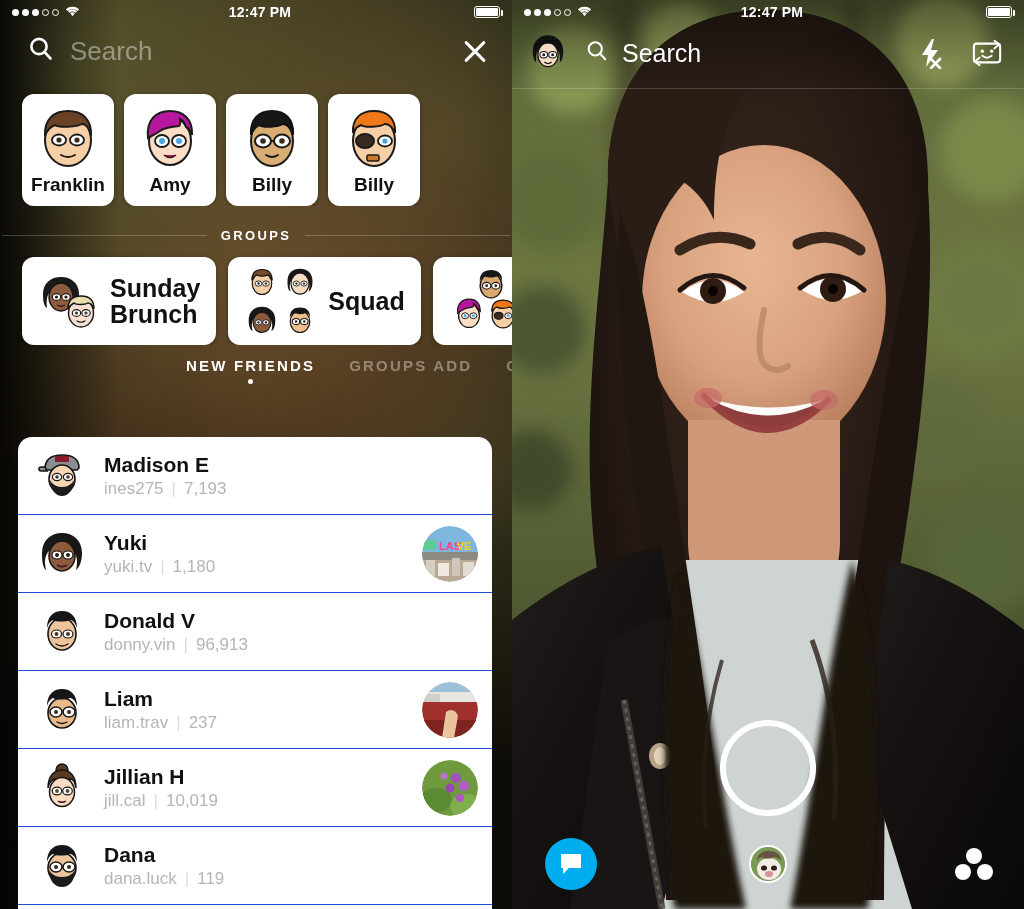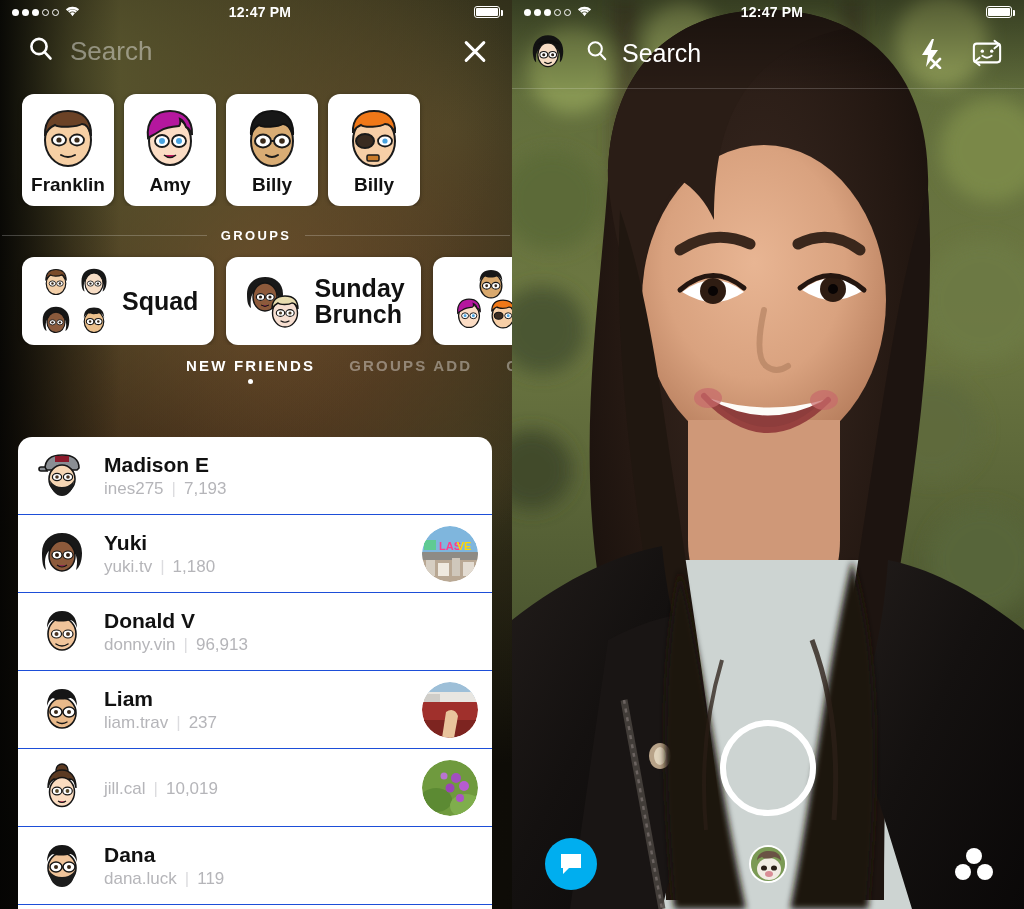--- a/index.html
+++ b/index.html
@@ -286,20 +286,49 @@
       </div>
     </div>
 
     <div class="section-rule" style="margin-top:22px;">
       <span class="ln"></span>
       <span class="lbl">GROUPS</span>
       <span class="ln"></span>
     </div>
 
     <div class="gp-strip">
+
+      <div class="gp-card">
+        <div class="gp-faces2">
+          <span class="f f1">
+            <svg width="46" height="46" viewBox="0 0 46 46">
+              <path d="M5 22c0-11 8-17 18-17s18 6 18 17c0 8-3 13-6 14 2-7 1-13-2-16-4 2-16 3-21 0-3 3-4 9-3 16-3-2-4-6-4-14z" fill="#191919"></path>
+              <ellipse cx="23" cy="25" rx="12" ry="14" fill="#8d5a3b" stroke="#141414" stroke-width="1.4"></ellipse>
+              <ellipse cx="18.5" cy="25" rx="4.2" ry="3.4" fill="#fff" stroke="#141414" stroke-width="1.1"></ellipse>
+              <ellipse cx="28" cy="25" rx="4.2" ry="3.4" fill="#fff" stroke="#141414" stroke-width="1.1"></ellipse>
+              <circle cx="18.5" cy="25" r="1.6" fill="#2b1c12"></circle>
+                <circle cx="28" cy="25" r="1.6" fill="#2b1c12"></circle>
+              <path d="M19 33q4 3 8 0" fill="#8e2d4f" stroke="#141414" stroke-width="1"></path>
+            </svg>
+          </span>
+          <span class="f f2">
+            <svg width="46" height="46" viewBox="0 0 46 46">
+              <ellipse cx="23" cy="25" rx="12.5" ry="14" fill="#f6ded0" stroke="#141414" stroke-width="1.4"></ellipse>
+              <path d="M10 21c0-9 5-13 13-13s13 4 13 13c-2-5-4-6-6-6-3 2-12 2-14 0-2 1-4 2-6 6z" fill="#e8dcae" stroke="#141414" stroke-width="1.4"></path>
+              <ellipse cx="18.5" cy="25" rx="4.2" ry="3.4" fill="#fff" stroke="#141414" stroke-width="1.1"></ellipse>
+              <ellipse cx="28" cy="25" rx="4.2" ry="3.4" fill="#fff" stroke="#141414" stroke-width="1.1"></ellipse>
+              <circle cx="18.5" cy="25" r="1.6" fill="#4a3a24"></circle>
+                <circle cx="28" cy="25" r="1.6" fill="#4a3a24"></circle>
+              <path d="M19 33q4 2.5 8 0" fill="none" stroke="#141414" stroke-width="1.2" stroke-linecap="round"></path>
+            </svg>
+          </span>
+        </div>
+        <div class="gp-name">Sunday
+Brunch</div>
+      </div>
 
       <div class="gp-card">
         <div class="gp-grid4">
           <span class="f">
             <svg width="36" height="36" viewBox="0 0 46 46">
                 <ellipse cx="23" cy="25" rx="12.5" ry="14" fill="#f3cfa8" stroke="#141414" stroke-width="1.5"></ellipse>
                 <path d="M10 21c0-9 5-14 13-14s13 5 13 14c-2-5-4-7-6-7-3 2-12 2-14 0-2 1-4 3-6 7z" fill="#7a4b2a" stroke="#141414" stroke-width="1.5"></path>
                 <ellipse cx="18.5" cy="25" rx="4.2" ry="3.4" fill="#fff" stroke="#141414" stroke-width="1.1"></ellipse>
                 <ellipse cx="28" cy="25" rx="4.2" ry="3.4" fill="#fff" stroke="#141414" stroke-width="1.1"></ellipse>
                 <circle cx="18.5" cy="25" r="1.6" fill="#3a2a1a"></circle>
@@ -335,49 +364,20 @@
                 <line x1="22.8" y1="25" x2="23.7" y2="25" stroke="#141414" stroke-width="1.3"></line>
                 <circle cx="18" cy="25" r="1.6" fill="#3a2a1a"></circle>
                 <circle cx="28.5" cy="25" r="1.6" fill="#3a2a1a"></circle>
               </svg>
           </span>
         </div>
         <div class="gp-name">Squad</div>
       </div>
 
       <div class="gp-card">
-        <div class="gp-faces2">
-          <span class="f f1">
-            <svg width="46" height="46" viewBox="0 0 46 46">
-              <path d="M5 22c0-11 8-17 18-17s18 6 18 17c0 8-3 13-6 14 2-7 1-13-2-16-4 2-16 3-21 0-3 3-4 9-3 16-3-2-4-6-4-14z" fill="#191919"></path>
-              <ellipse cx="23" cy="25" rx="12" ry="14" fill="#8d5a3b" stroke="#141414" stroke-width="1.4"></ellipse>
-              <ellipse cx="18.5" cy="25" rx="4.2" ry="3.4" fill="#fff" stroke="#141414" stroke-width="1.1"></ellipse>
-              <ellipse cx="28" cy="25" rx="4.2" ry="3.4" fill="#fff" stroke="#141414" stroke-width="1.1"></ellipse>
-              <circle cx="18.5" cy="25" r="1.6" fill="#2b1c12"></circle>
-                <circle cx="28" cy="25" r="1.6" fill="#2b1c12"></circle>
-              <path d="M19 33q4 3 8 0" fill="#8e2d4f" stroke="#141414" stroke-width="1"></path>
-            </svg>
-          </span>
-          <span class="f f2">
-            <svg width="46" height="46" viewBox="0 0 46 46">
-              <ellipse cx="23" cy="25" rx="12.5" ry="14" fill="#f6ded0" stroke="#141414" stroke-width="1.4"></ellipse>
-              <path d="M10 21c0-9 5-13 13-13s13 4 13 13c-2-5-4-6-6-6-3 2-12 2-14 0-2 1-4 2-6 6z" fill="#e8dcae" stroke="#141414" stroke-width="1.4"></path>
-              <ellipse cx="18.5" cy="25" rx="4.2" ry="3.4" fill="#fff" stroke="#141414" stroke-width="1.1"></ellipse>
-              <ellipse cx="28" cy="25" rx="4.2" ry="3.4" fill="#fff" stroke="#141414" stroke-width="1.1"></ellipse>
-              <circle cx="18.5" cy="25" r="1.6" fill="#4a3a24"></circle>
-                <circle cx="28" cy="25" r="1.6" fill="#4a3a24"></circle>
-              <path d="M19 33q4 2.5 8 0" fill="none" stroke="#141414" stroke-width="1.2" stroke-linecap="round"></path>
-            </svg>
-          </span>
-        </div>
-        <div class="gp-name">Sunday
-Brunch</div>
-      </div>
-
-      <div class="gp-card">
         <div class="gp-faces2" style="width:74px;height:66px;">
           <span class="f" style="left:22px;top:-4px;width:40px;height:40px;">
             <svg width="40" height="40" viewBox="0 0 46 46">
                 <ellipse cx="23" cy="25" rx="12.5" ry="14" fill="#d9a96e" stroke="#141414" stroke-width="1.5"></ellipse>
                 <path d="M10 20c0-9 5-13 13-13s13 4 13 13c-2-5-4-6-6-6-3 2-12 2-14 0-2 1-4 2-6 6z" fill="#171717"></path>
                 <ellipse cx="18" cy="25" rx="4.8" ry="3.9" fill="#fff" stroke="#141414" stroke-width="1.3"></ellipse>
                 <ellipse cx="28.5" cy="25" rx="4.8" ry="3.9" fill="#fff" stroke="#141414" stroke-width="1.3"></ellipse>
                 <circle cx="18" cy="25" r="1.6" fill="#3a2a1a"></circle>
                 <circle cx="28.5" cy="25" r="1.6" fill="#3a2a1a"></circle>
               </svg>
@@ -559,20 +559,21 @@
             <path d="M12 26c0-12 6-18 14-18s14 6 14 18c-1-7-4-9-6-9-4 2-12 2-16 0-2 1-5 3-6 9z" fill="#5b3a22" stroke="#151515" stroke-width="1.4"></path>
             <ellipse cx="26" cy="30" rx="12.5" ry="14.5" fill="#fbdcc0" stroke="#151515" stroke-width="1.5"></ellipse>
             <ellipse cx="21" cy="29" rx="4.8" ry="3.9" fill="#fff" stroke="#151515" stroke-width="1.2"></ellipse>
             <ellipse cx="31.5" cy="29" rx="4.8" ry="3.9" fill="#fff" stroke="#151515" stroke-width="1.2"></ellipse>
             <circle cx="21" cy="29" r="1.9" fill="#5a4a2a"></circle>
               <circle cx="31.5" cy="29" r="1.9" fill="#5a4a2a"></circle>
             <path d="M22 39q4 3 8 0" fill="#d4556f" stroke="#151515" stroke-width="1.1"></path>
           </svg>
         </span>
         <div class="finfo">
+          <div class="fname">Jillian H</div>
           <div class="fmeta">
             <span>jill.cal</span>
             <span class="sep">|</span>
             <span>10,019</span>
           </div>
         </div>
         <span class="fthumb">
           <svg width="56" height="56" viewBox="0 0 56 56">
             <defs>
                 <clipPath id="c3">

